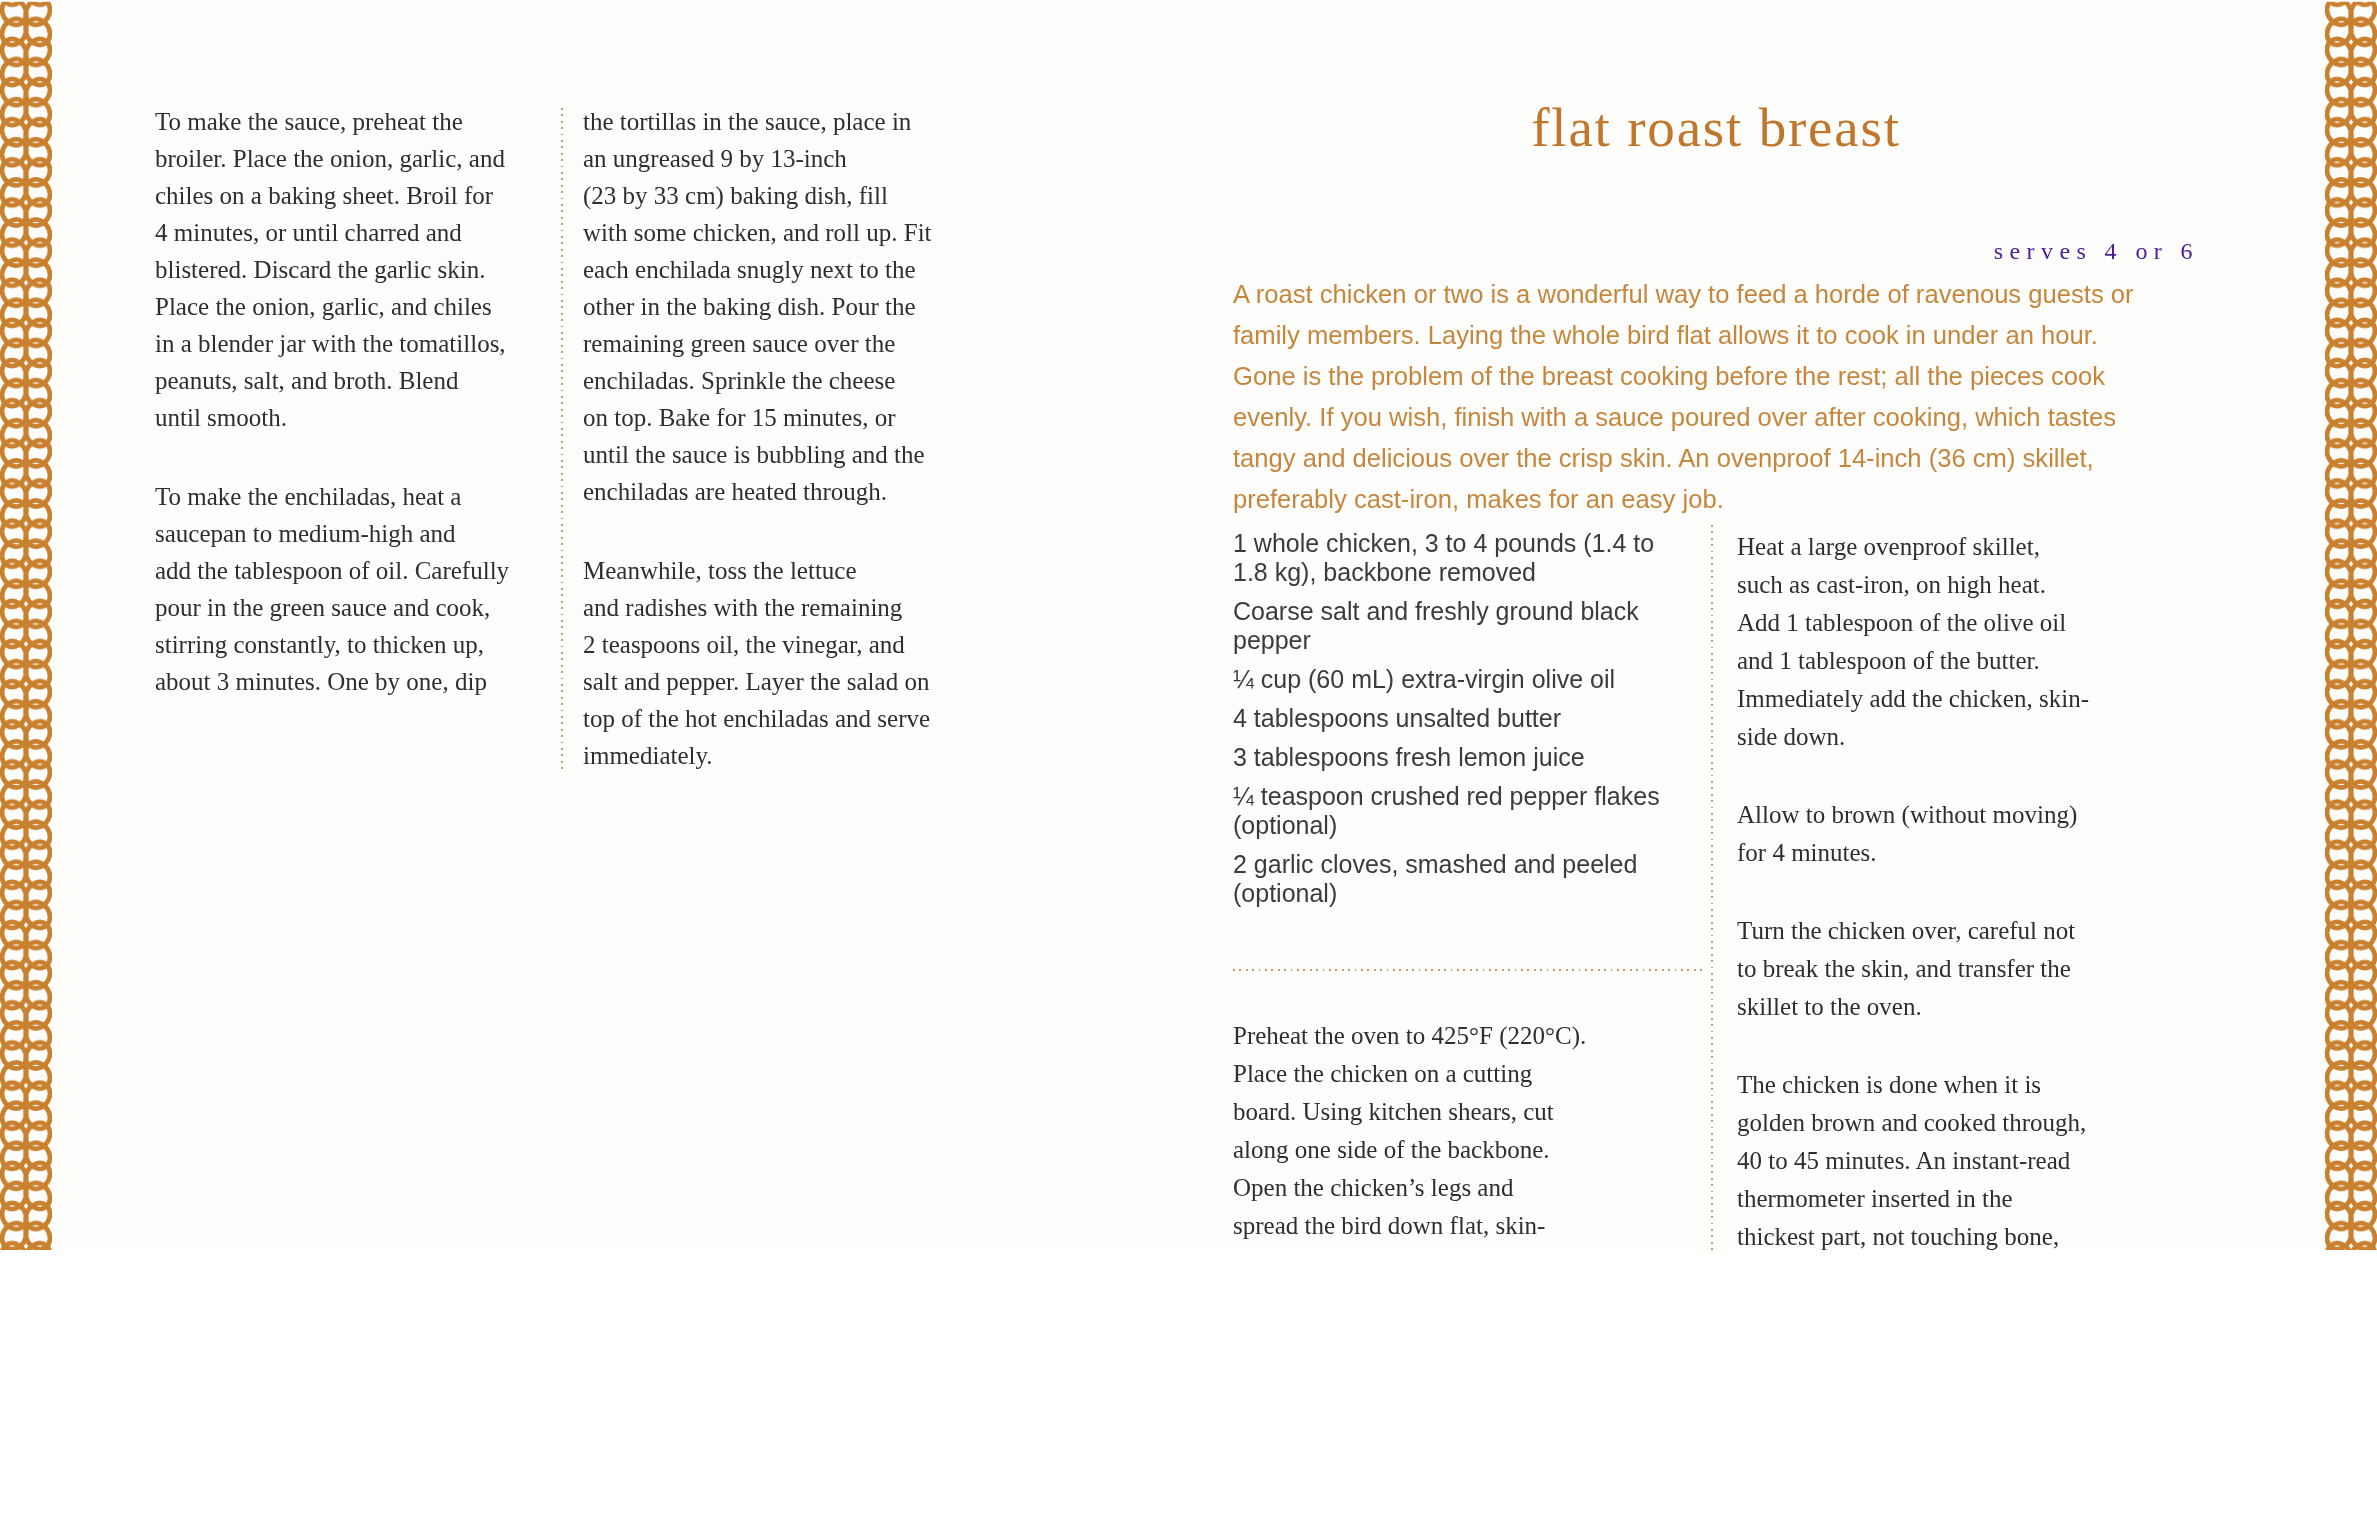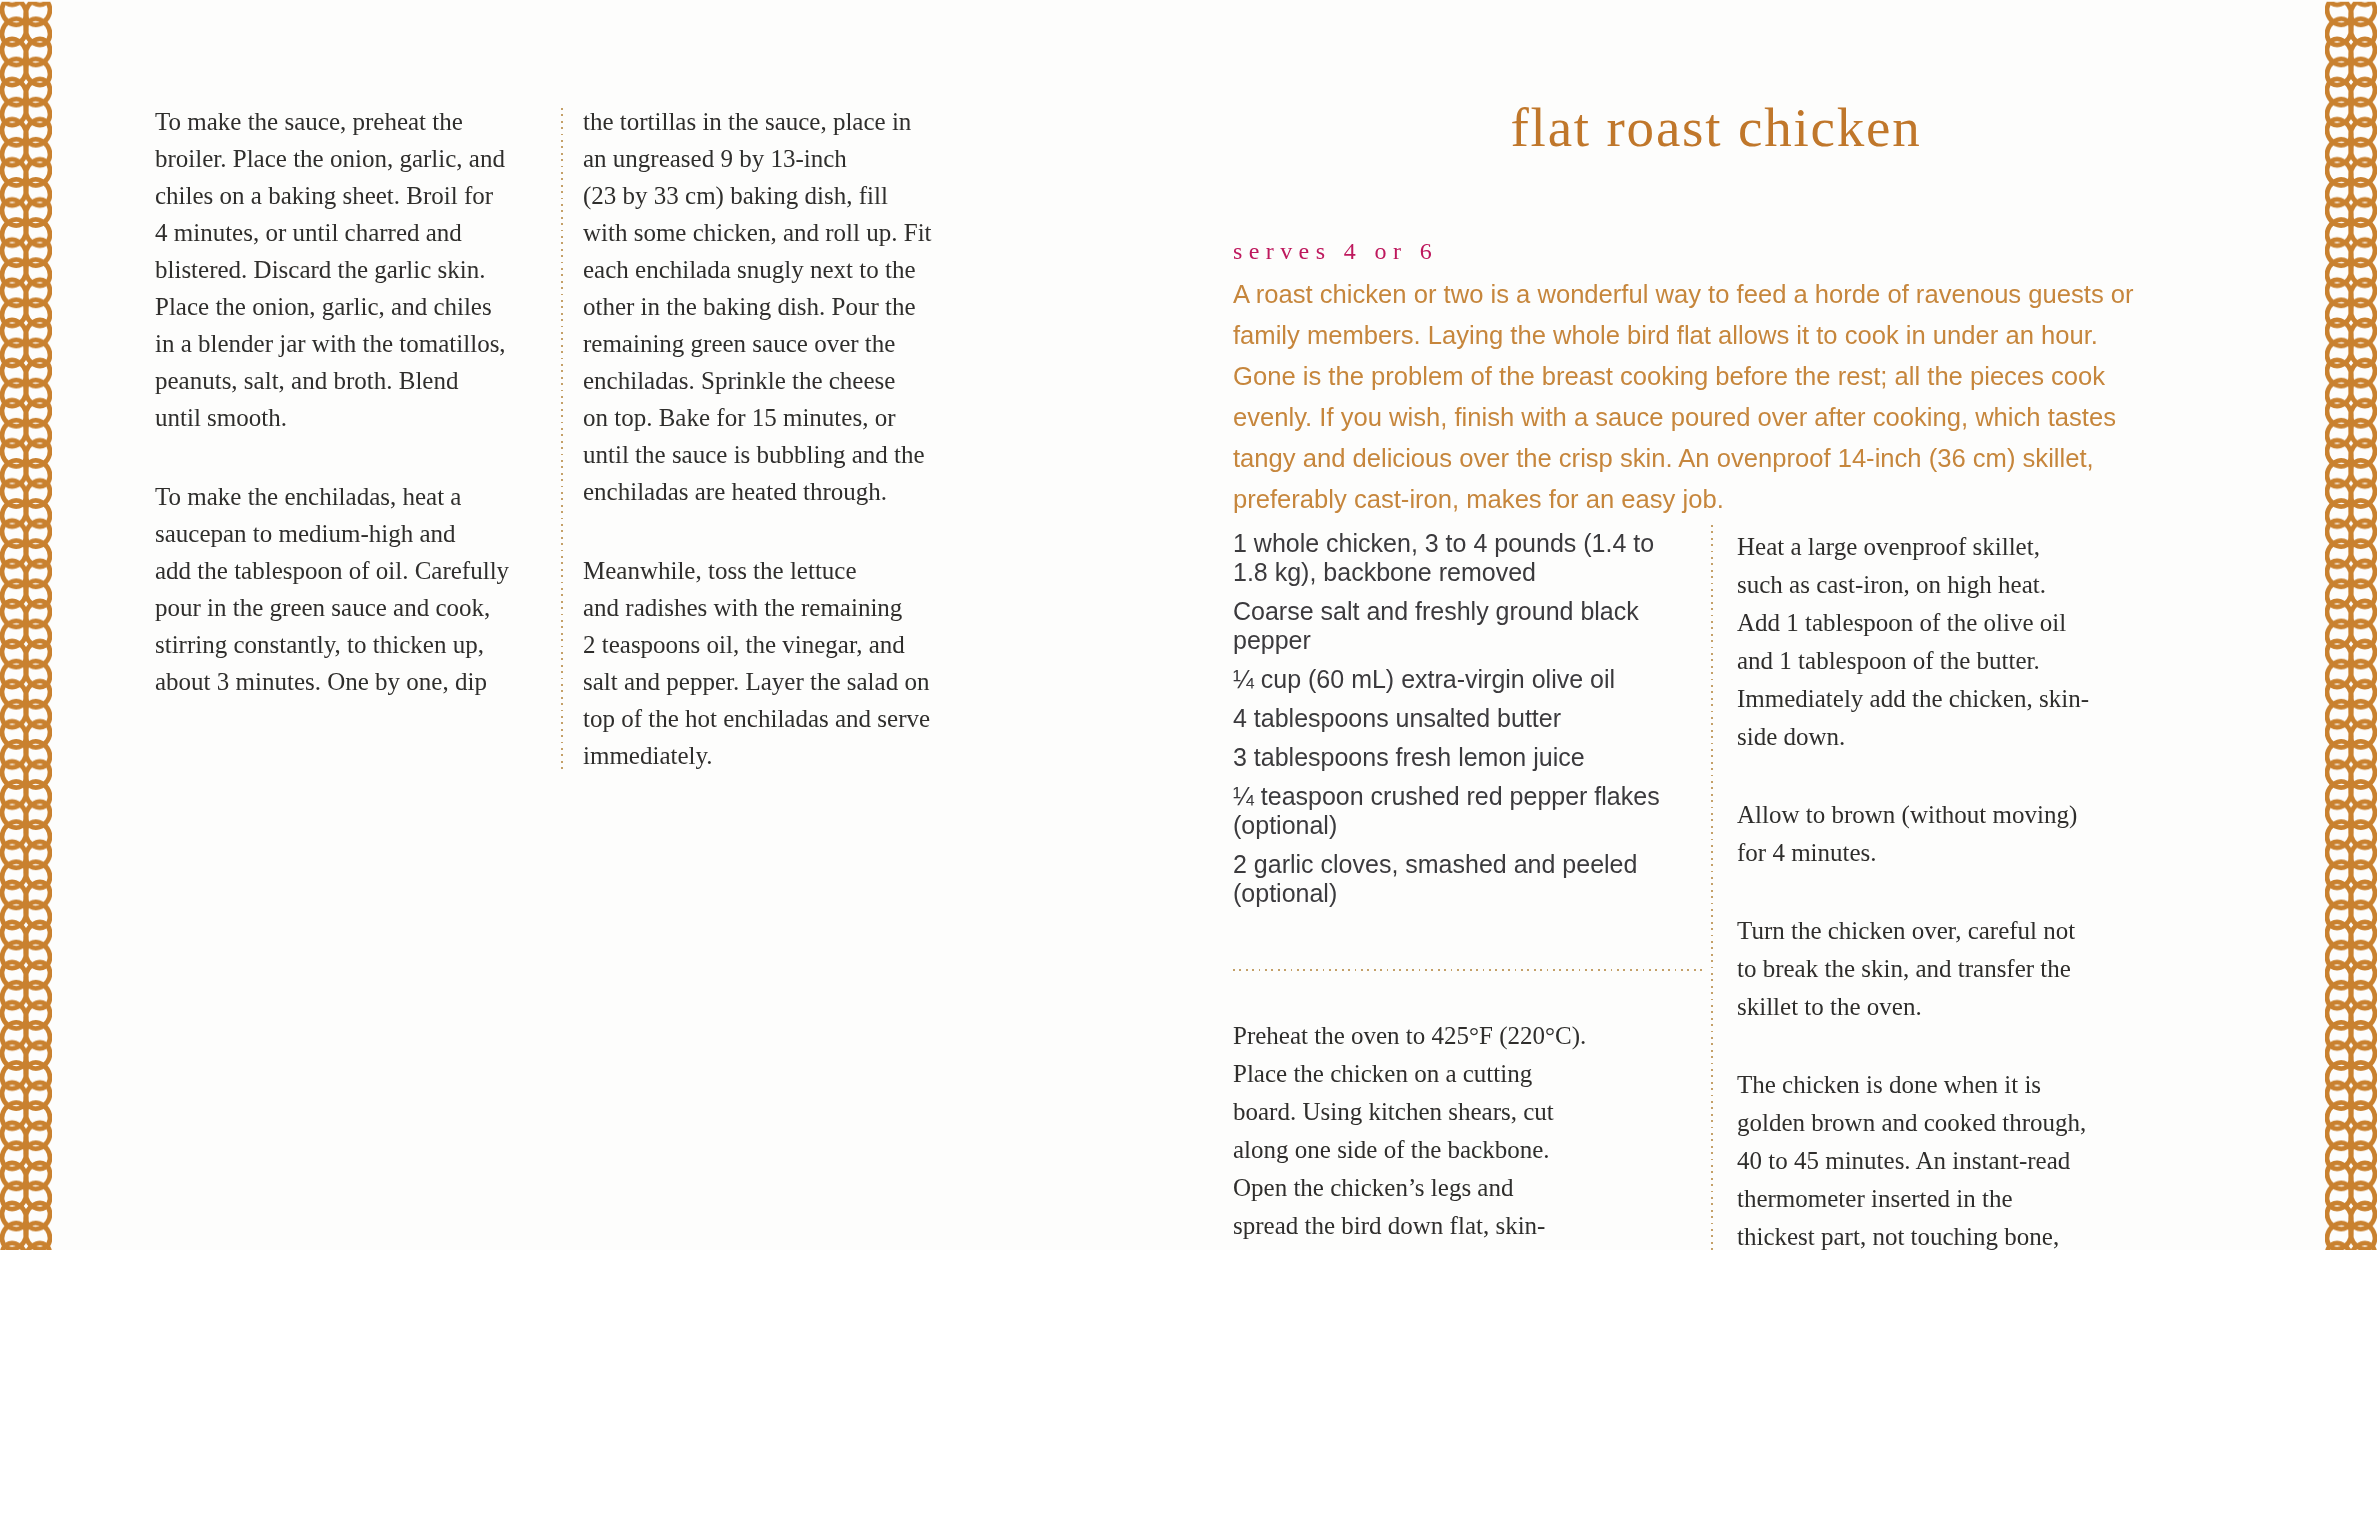--- a/index.html
+++ b/index.html
@@ -21,22 +21,22 @@
          background:repeating-linear-gradient(to bottom,#c4a068 0 1.8px,rgba(0,0,0,0) 1.8px 6.4px);}
   .vrule-left{left:561px;top:108px;height:665px;}
   .vrule-right{left:1711px;top:525px;height:902px;}
   .hrule{position:absolute;left:1233px;top:969px;width:472px;height:1.8px;
          background:repeating-linear-gradient(to right,#c4a068 0 1.8px,rgba(0,0,0,0) 1.8px 6.4px);}
 
   
   .title{position:absolute;left:1233px;top:96px;width:966px;margin:0;text-align:center;
          font-family:"Liberation Serif",serif;font-weight:400;font-size:55px;
          letter-spacing:1.8px;color:#c0772b;}
-  .serves{position:absolute;left:1233px;top:238px;width:966px;text-align:left;
-          font-size:24px;letter-spacing:6.4px;color:#be185d;white-space:pre-line;}
+  .serves{position:absolute;left:1233px;top:238px;width:966px;text-align:right;
+          font-size:24px;letter-spacing:6.4px;color:#4c1d95;white-space:pre-line;}
   .intro{position:absolute;left:1233px;top:274px;width:1070px;
          font-family:"Liberation Sans",sans-serif;font-size:25.6px;line-height:41px;
          color:#c6863c;}
   .ingredients{position:absolute;left:1233px;top:529px;width:480px;
          font-family:"Liberation Sans",sans-serif;font-size:25px;line-height:29px;
          color:#3b3a3d;}
   .ingredients p{margin:0 0 10px;}
   .method-col1{position:absolute;left:1233px;top:1017px;width:489px;
          font-size:25px;line-height:38px;}
   .method-col2{position:absolute;left:1737px;top:528px;width:466px;}
@@ -131,21 +131,21 @@
 top of the hot enchiladas and serve
 immediately.</p>
     </div>
 
     <div class="footer footer-left">
       <span>18</span><span class="star">★</span><span>MAD HUNGRY: SUNDAY SUPPERS</span>
     </div>
   </section>
 
   <section>
-    <h1 class="title">flat roast chicken</h1>
+    <h1 class="title">flat roast breast</h1>
     <div class="serves">serves 4 or 6</div>
     <p class="intro">A roast chicken or two is a wonderful way to feed a horde of ravenous guests or
 family members. Laying the whole bird flat allows it to cook in under an hour.
 Gone is the problem of the breast cooking before the rest; all the pieces cook
 evenly. If you wish, finish with a sauce poured over after cooking, which tastes
 tangy and delicious over the crisp skin. An ovenproof 14-inch (36 cm) skillet,
 preferably cast-iron, makes for an easy job.</p>
 
     <div class="ingredients">
       <p>1 whole chicken, 3 to 4 pounds (1.4 to

